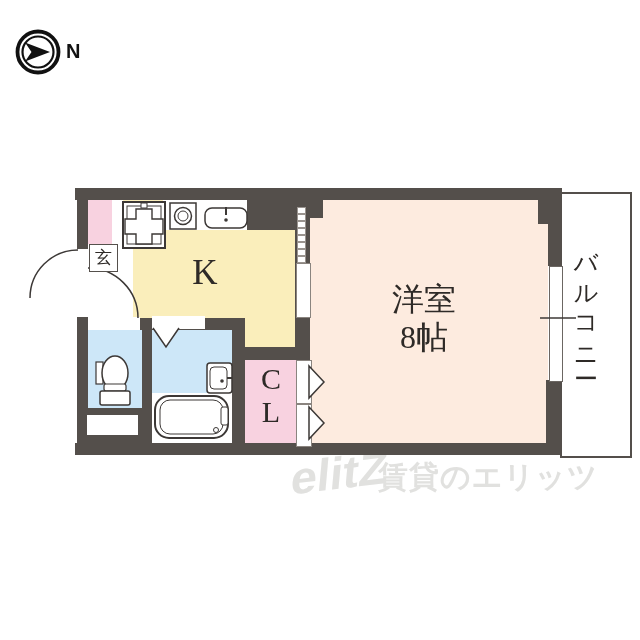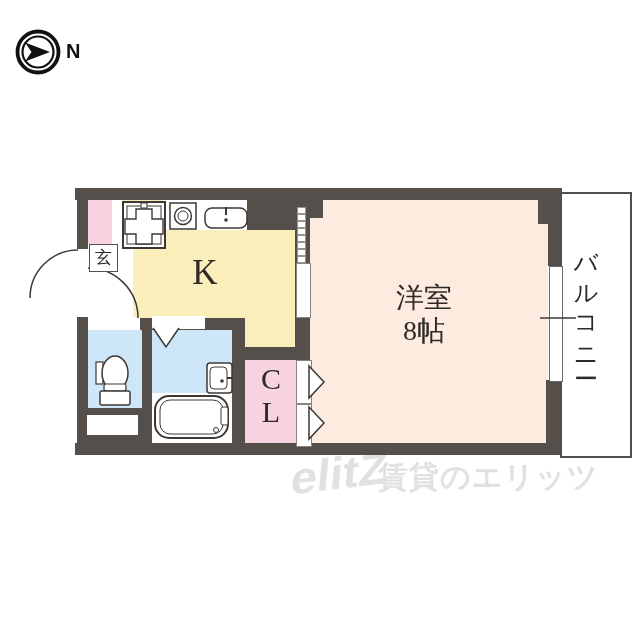--- a/index.html
+++ b/index.html
@@ -53,21 +53,21 @@
      repeating-linear-gradient(180deg,#fff 0 5px,#9a948f 5px 7px);border:1px solid #9a948f;}
   #sliding-panel{left:296px;top:263px;width:13px;height:53px;background:#fff;border:1px solid #8a847f;}
   #closet-panel-1{left:296px;top:360px;width:14px;height:42px;background:#fff;border:1px solid #8a847f;}
   #closet-panel-2{left:296px;top:404px;width:14px;height:41px;background:#fff;border:1px solid #8a847f;}
   #toilet-window{left:87px;top:415px;width:51px;height:20px;}
   #balcony-window{left:549px;top:266px;width:12px;height:114px;background:#fff;border:1px solid #6b6662;}
   #genkan-box{left:89px;top:244px;width:27px;height:26px;background:#fff;border:1px solid #55504c;
               font-size:17px;line-height:26px;}
   
   #kitchen-label{left:170px;top:252px;width:70px;font-size:35px;}
-  #western-room-label{left:344px;top:281px;width:160px;font-size:28px;}
+  #western-room-label{left:344px;top:281px;width:160px;font-size:32px;}
   #closet-label{left:245px;top:362px;width:52px;font-size:30px;line-height:1.1;}
   #balcony-label{left:572px;top:236px;width:28px;height:190px;writing-mode:vertical-rl;
                  text-orientation:mixed;font-size:24px;letter-spacing:5px;text-align:left;}
   
   #fixtures{left:0;top:0;}
   .ln{stroke:var(--line,#3c3836);fill:none;}
   .fw{fill:#fff;stroke:var(--line,#3c3836);}
   
   #watermark{z-index:0;}
   #wm-logo{left:292px;top:450px;font-size:46px;font-weight:bold;color:var(--watermark,#e1e1df);

